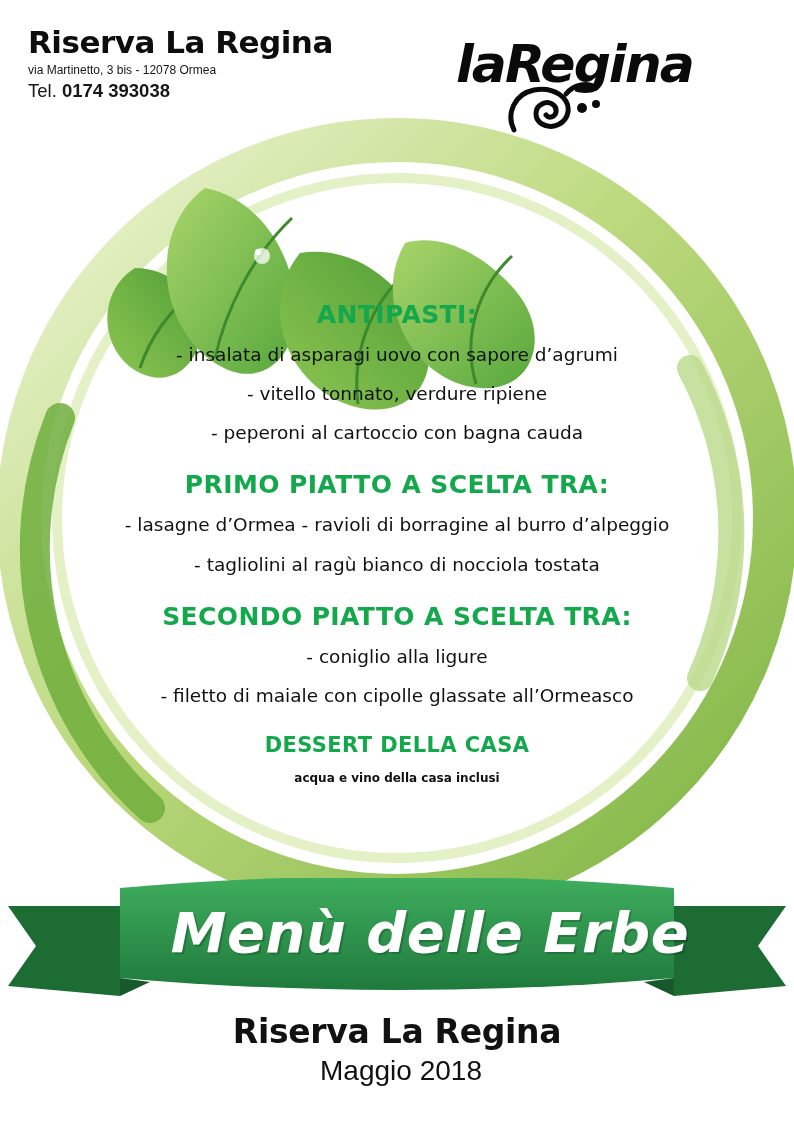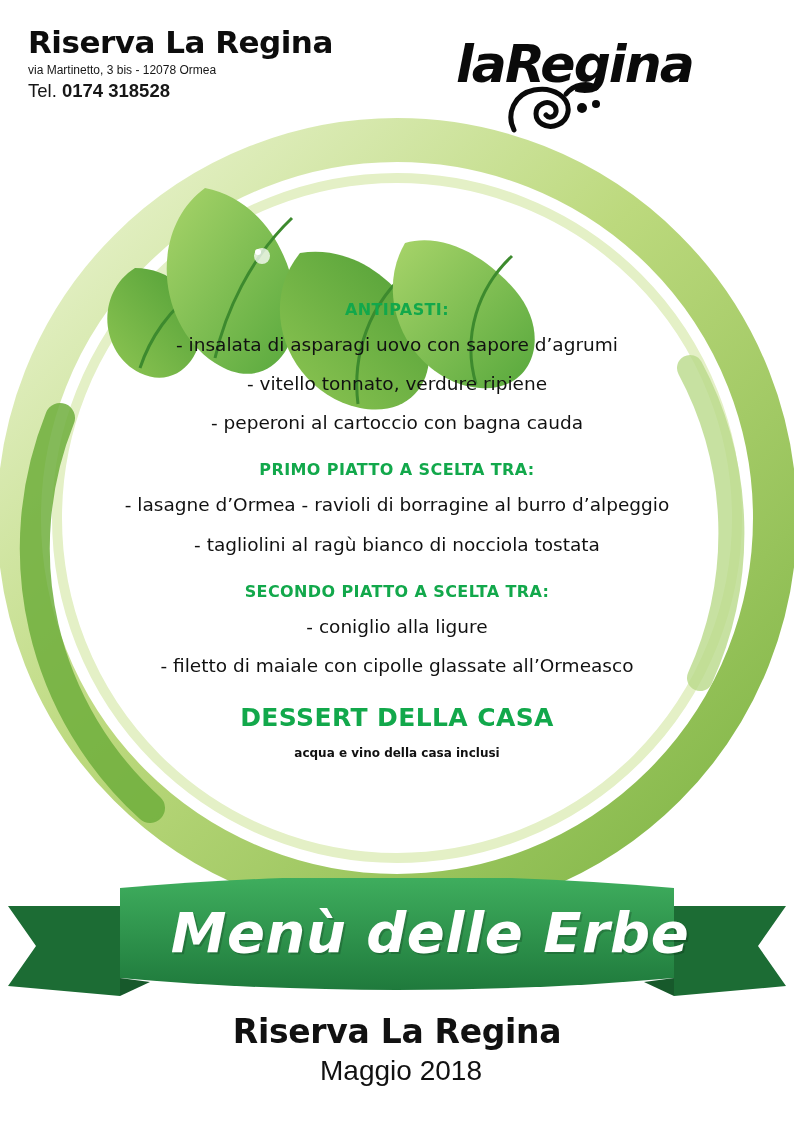--- a/index.html
+++ b/index.html
@@ -97,27 +97,27 @@
   .menu {
     position: absolute;
     top: 300px;
     left: 97px;
     width: 600px;
     text-align: center;
   }
   .sect-head {
     font-family: "DejaVu Sans", sans-serif;
     font-weight: bold;
-    font-size: 16px;
+    font-size: 25px;
     color: #12a84b;
     letter-spacing: 0.4px;
     margin: 0 0 14px 0;
   }
   .sect-head.sm {
-    font-size: 25px;
+    font-size: 21px;
   }
   .dish {
     font-family: "DejaVu Sans", sans-serif;
     font-size: 18.5px;
     color: #111111;
     margin: 0 0 16px 0;
     line-height: 1.25;
     white-space: nowrap;
   }
   .gap-top {
@@ -181,21 +181,21 @@
 </style>
 </head>
 <body>
 
 <div class="header">
 
   <div class="brand-block">
     <div class="brand-name">Riserva La Regina</div>
     <div class="brand-address">via Martinetto, 3 bis - 12078 Ormea</div>
     <div class="brand-phone">
-      <span>Tel. </span><b>0174 318528</b>
+      <span>Tel. </span><b>0174 393038</b>
     </div>
   </div>
 
   <div class="logo">
     <div class="logo-text">laRegina</div>
     <svg class="logo-swirl" viewBox="0 0 108 72">
       <path d="M10 66 C2 50 10 30 30 26 C50 22 66 34 64 48 C62 60 48 66 38 60 C30 55 30 44 38 40 C45 36 53 41 52 48 C51 53 45 55 42 51" fill="none" stroke="#0a0a0a" stroke-width="5" stroke-linecap="round"></path>
       <path d="M62 30 C70 20 84 18 92 24" fill="none" stroke="#0a0a0a" stroke-width="5" stroke-linecap="round"></path>
       <circle cx="78" cy="44" r="5" fill="#0a0a0a"></circle>
       <circle cx="92" cy="40" r="4" fill="#0a0a0a"></circle>

